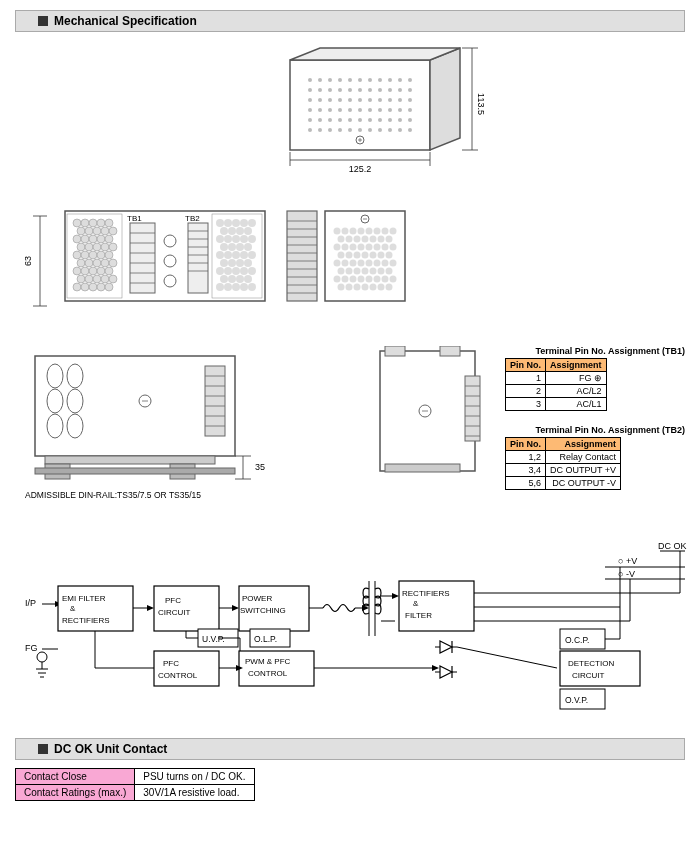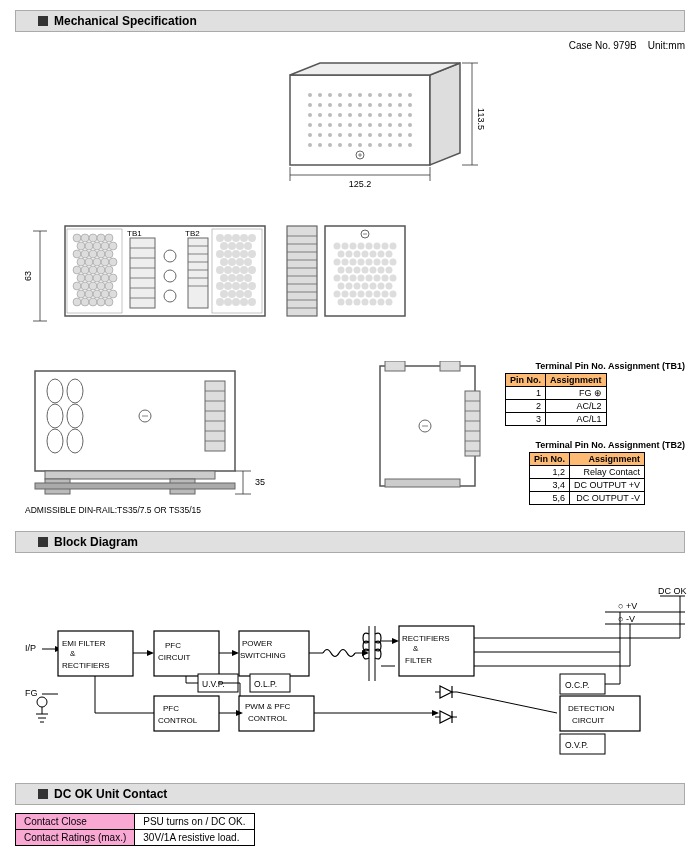--- a/index.html
+++ b/index.html
@@ -152,26 +152,20 @@
   </style>
 </head>
 <body>
 
 <div class="mech-spec-section">
   <div class="section-header">
     <span class="section-header-square"></span>
     <span class="section-header-title">Mechanical Specification</span>
   </div>
 
-  <div class="mech-top-row">
-    <span>
-      <span>Case No. 979B</span>&nbsp;&nbsp;&nbsp;
-      <span>Unit:mm</span>
-    </span>
-  </div>
 
   <div class="mech-drawings">
 
     <div class="top-view-container">
       <svg width="300" height="160" class="top-view-svg">
 
         <rect x="90" y="20" width="140" height="90" fill="white" stroke="#555" stroke-width="1.5"></rect>
 
         <polygon points="230,20 260,8 260,98 230,110" fill="#ddd" stroke="#555" stroke-width="1.5"></polygon>
 
@@ -572,21 +566,21 @@
                   <td>AC/L2</td>
                 </tr>
                 <tr>
                   <td>3</td>
                   <td>AC/L1</td>
                 </tr>
               </tbody>
           </table>
         </div>
 
-        <div class="terminal-section" style="margin-top:6px;margin-left:24px;">
+        <div class="terminal-section" style="margin-top:6px;">
           <div class="terminal-title">Terminal Pin No.  Assignment (TB2)</div>
           <table class="terminal-table">
             <thead>
               <tr>
                 <th>Pin No.</th>
                 <th>Assignment</th>
               </tr>
             </thead>
             <tbody id="tb2-body">
                 <tr>
@@ -604,24 +598,20 @@
               </tbody>
           </table>
         </div>
       </div>
 
     </div>
   </div>
 </div>
 
 <div class="block-diagram-section">
-  <div class="section-header">
-    <span class="section-header-square"></span>
-    <span class="section-header-title">Block Diagram</span>
-  </div>
 
   <div class="block-diagram-area">
     <svg width="670" height="200">
 
       <text x="5" y="85" font-size="9" fill="#000">I/P</text>
       <line x1="22" y1="83" x2="38" y2="83" stroke="#000" stroke-width="1"></line>
       <polygon points="35,80 42,83 35,86" fill="#000"></polygon>
 
       <text x="5" y="130" font-size="9" fill="#000">FG</text>
       <line x1="22" y1="128" x2="38" y2="128" stroke="#000" stroke-width="1"></line>

